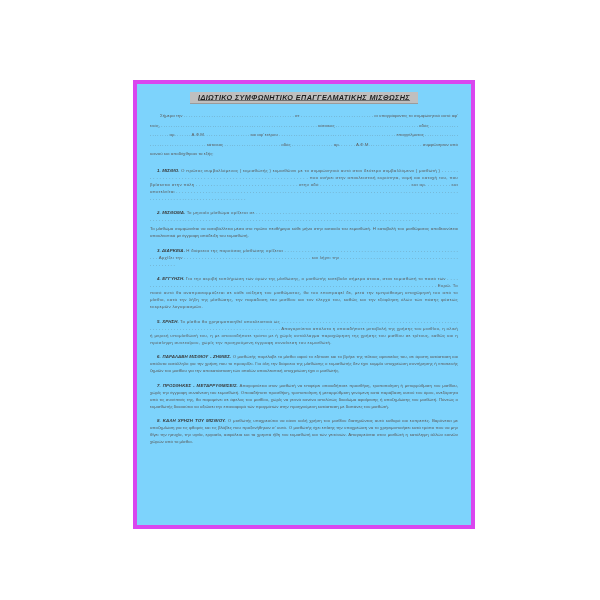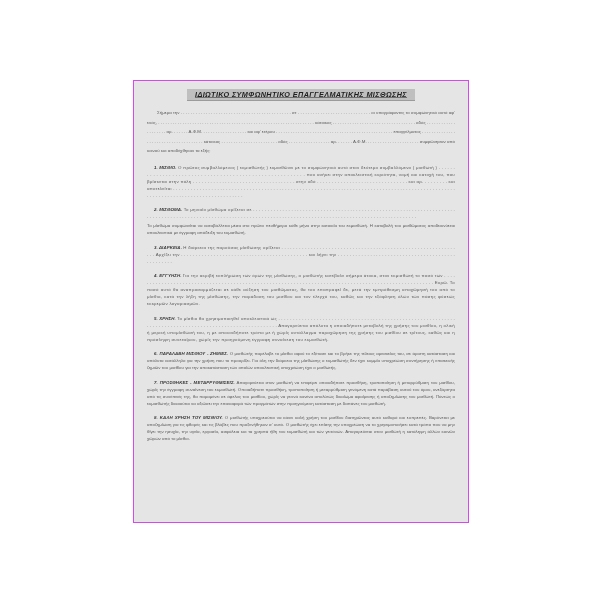--- a/index.html
+++ b/index.html
@@ -1,20 +1,20 @@
 <!DOCTYPE html>
 <html><head>
 <meta charset="utf-8">
 <style>
   html,body { margin:0; padding:0; background:#ffffff; }
   body { width:600px; height:600px; font-family:"Liberation Sans", sans-serif; }
   .canvas { position:relative; width:600px; height:600px; background:#ffffff; overflow:hidden; }
   .page {
     position:absolute; left:133px; top:80px; width:334px; height:441px;
-    border:1px solid #d946ef; background:#e5e5e5; overflow:hidden;
+    border:4px solid #d946ef; background:#7dd3fc; overflow:hidden;
   }
   .content {
     width:668px; height:882px;
     transform:scale(0.5); transform-origin:0 0;
     box-sizing:border-box; padding:12px 26px 10px 26px;
     color:#5c5c5c; font-size:8.8px; line-height:14px; text-align:justify;
     word-break:break-word;
   }
   .title-band { text-align:center; margin:4px 0 14px 0; line-height:normal; }
   .title {

